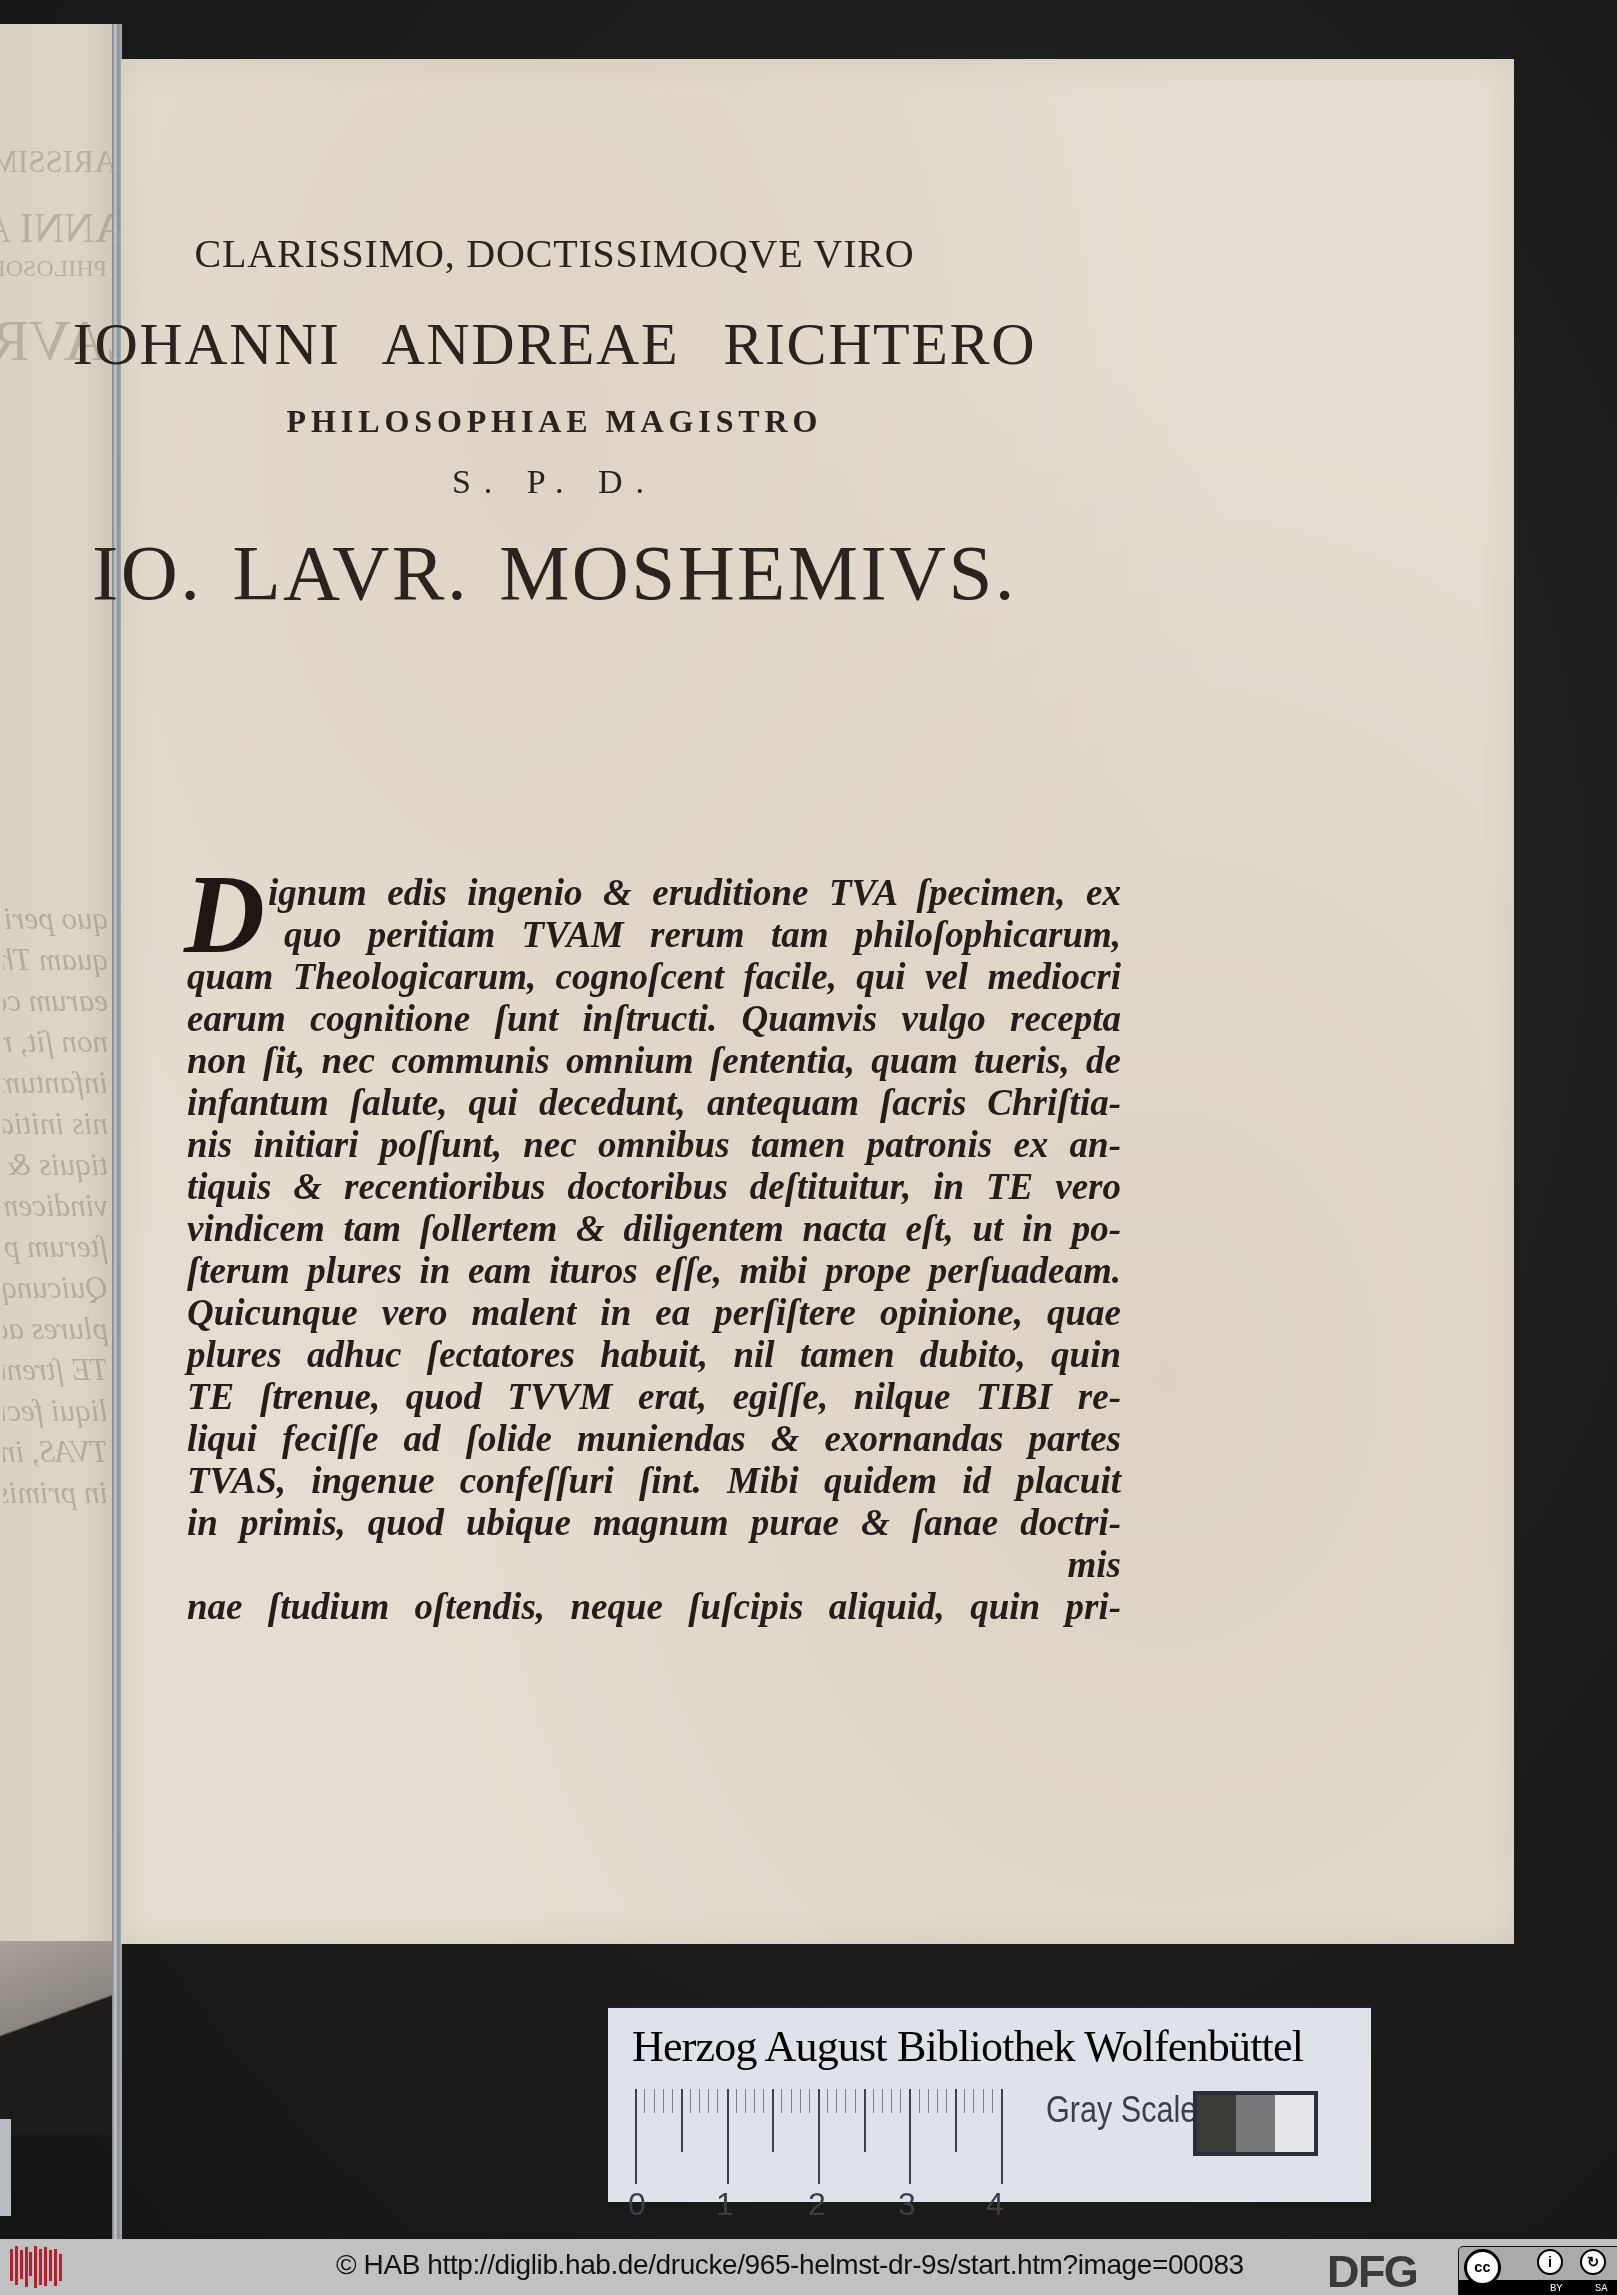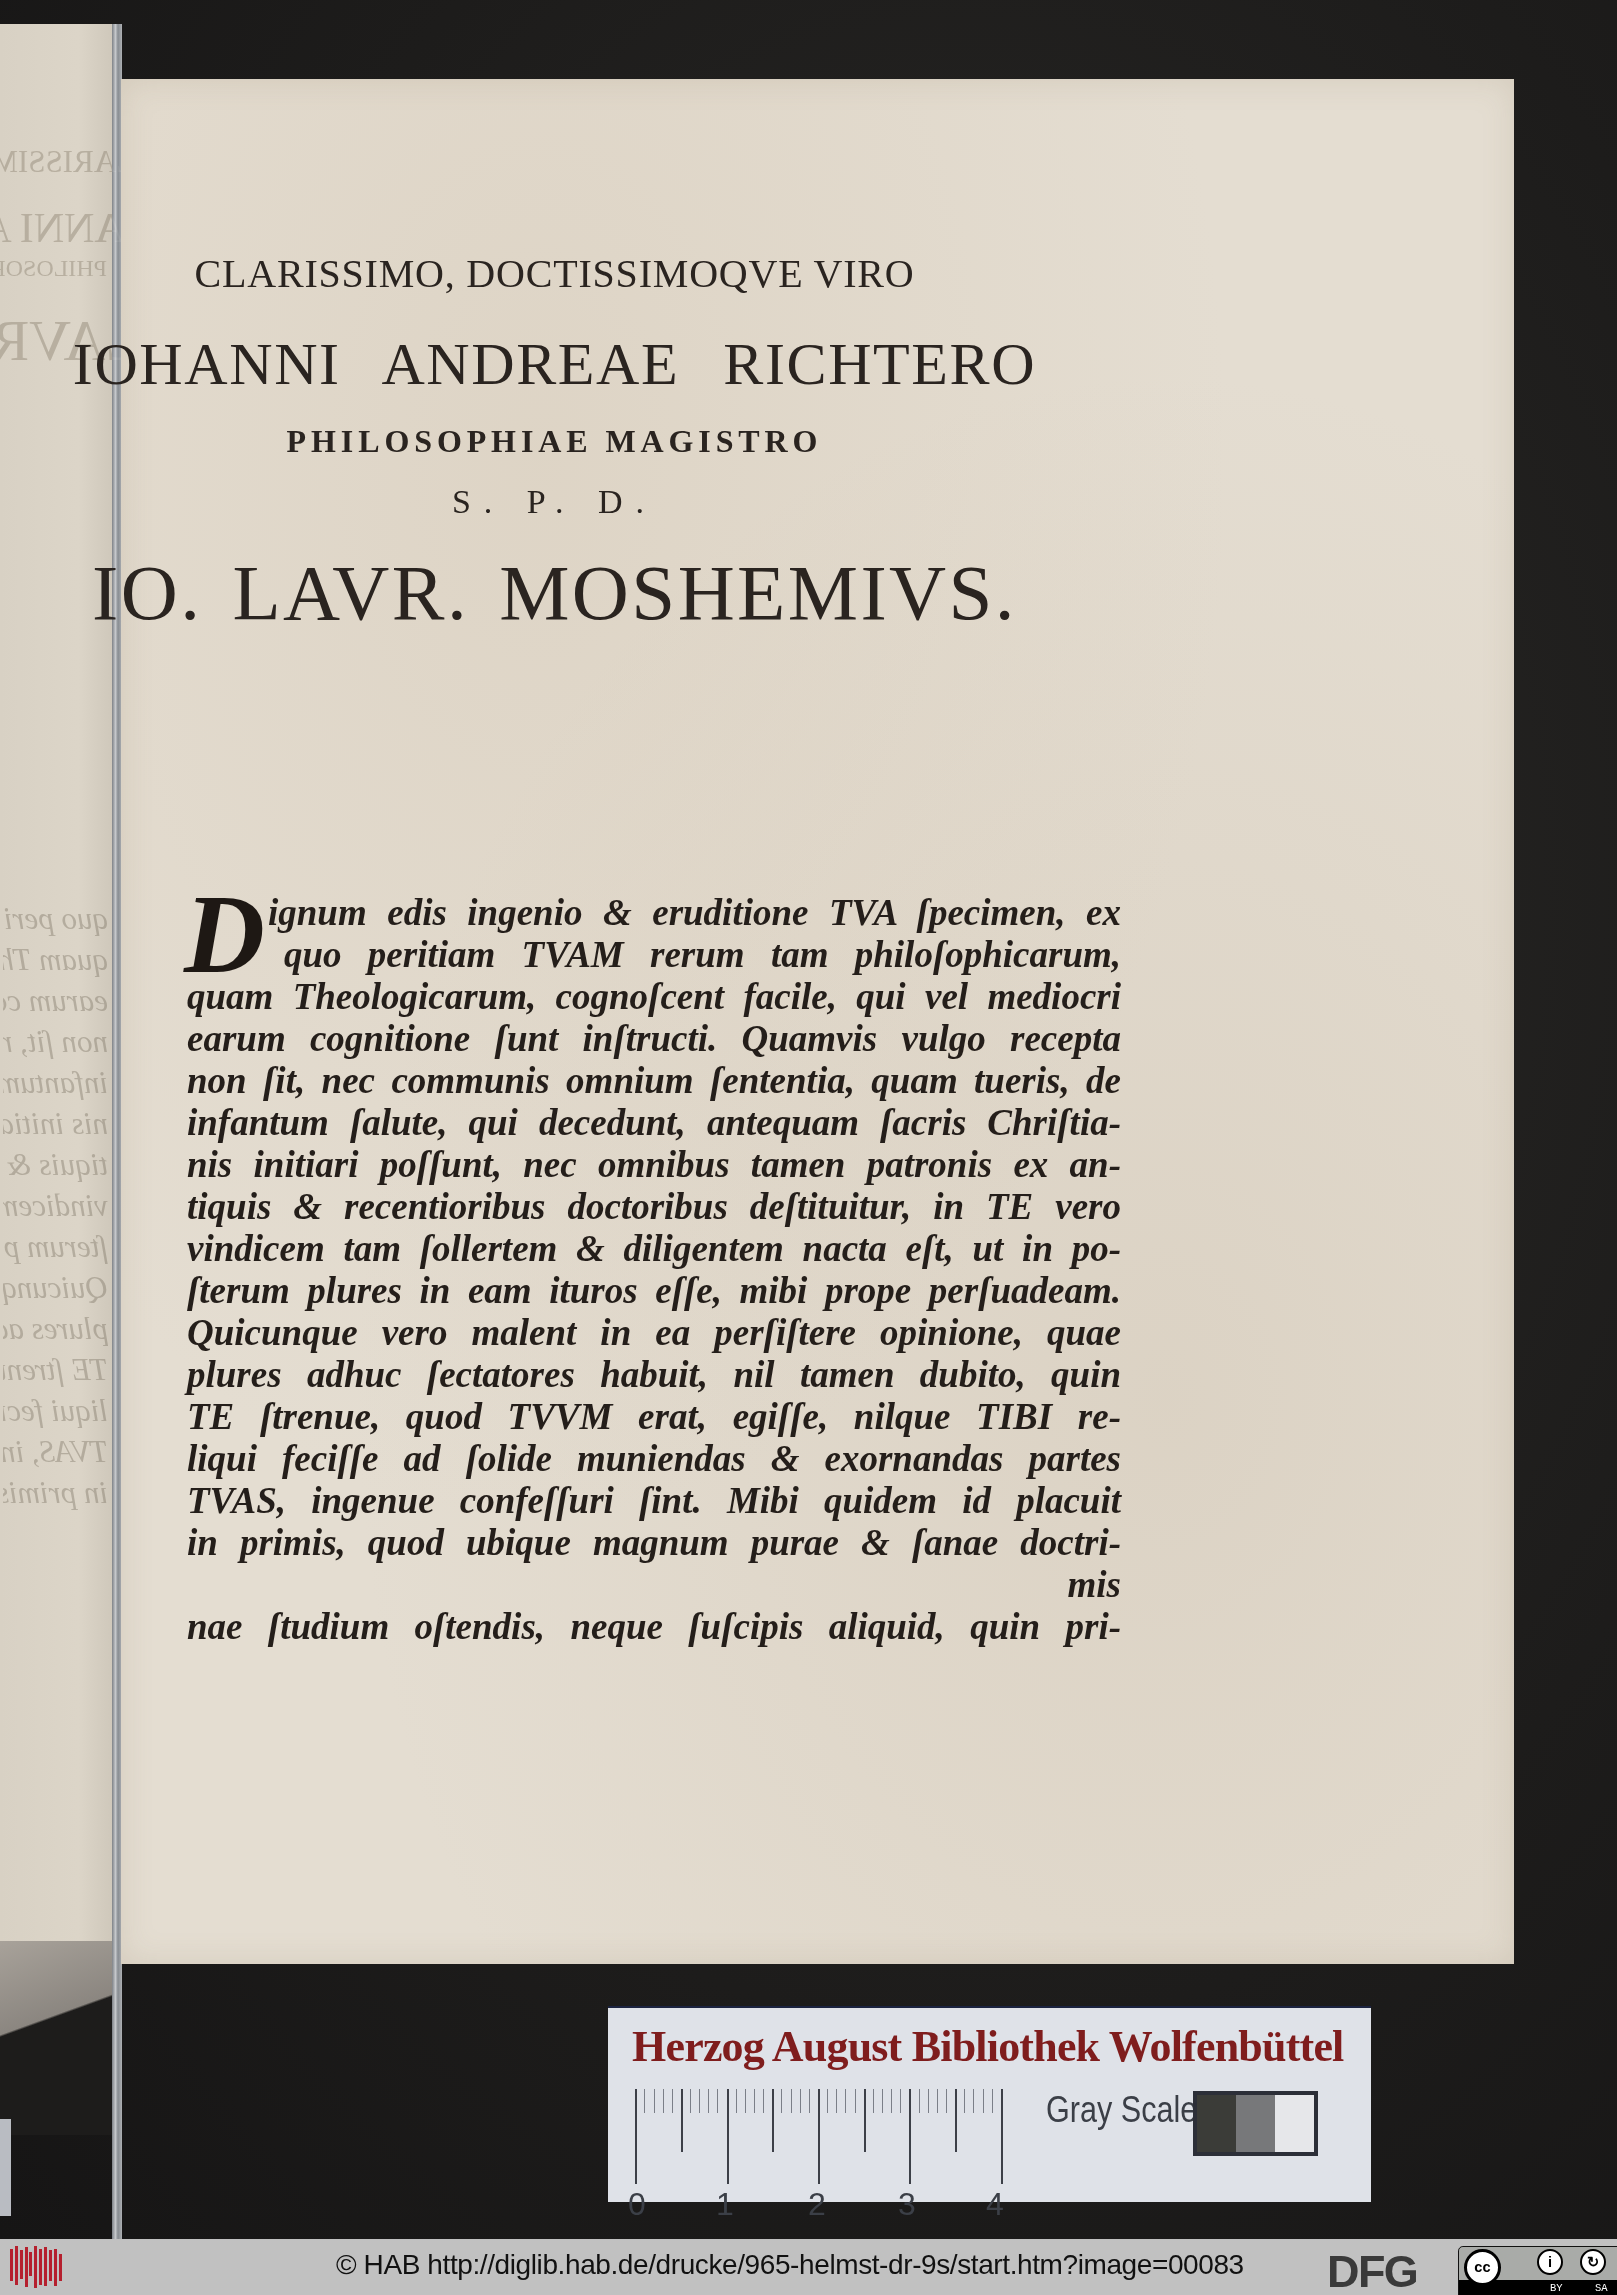--- a/index.html
+++ b/index.html
@@ -36,21 +36,21 @@
     white-space:nowrap; font-family:"Liberation Serif", serif;
   }
   .bleed-lines {
     position:absolute; left:3.2px; top:898px; width:105px;
     transform:scaleX(-1); opacity:.35; color:#6d6454;
     font-family:"Liberation Serif", serif; font-style:italic; font-size:31px;
     line-height:41px; overflow:hidden; white-space:nowrap;
   }
   
   .page {
-    position:absolute; left:121px; top:79px; width:1393px; height:1885px;
+    position:absolute; left:121px; top:59px; width:1393px; height:1885px;
     background:
       radial-gradient(ellipse at 30% 20%, rgba(210,196,176,.35) 0%, rgba(0,0,0,0) 50%),
       radial-gradient(ellipse at 75% 70%, rgba(200,186,166,.3) 0%, rgba(0,0,0,0) 55%),
       #e4ddd1;
     box-shadow: inset 0 0 32px rgba(140,120,95,.18);
   }
   .heading { position:absolute; left:0; width:100%; text-align:center; color:#2a2420; }
   .h1 { top:171px; font-size:40px; letter-spacing:0.8px; left:-263px; }
   .h2 { top:251px; font-size:60px; letter-spacing:1.6px; left:-263px; word-spacing:27.5px; }
   .h3 { top:344px; font-size:32px; font-weight:bold; letter-spacing:4.9px; left:-263px; }
@@ -69,22 +69,22 @@
     position:absolute; left:63px; top:811px; font-size:112px; line-height:89px;
     font-style:italic; font-weight:bold; color:#1e1814;
   }
 
   
   .card {
     position:absolute; left:608px; top:2006px; width:763px; height:194px;
     background:#dfe2e8; border-top:2.4px solid #1b2340;
   }
   .card-title {
-    position:absolute; left:24px; top:13px; font-size:44px; font-weight:bold;
-    color:#7f1d1d; letter-spacing:-0.8px; font-family:"Liberation Serif", serif; white-space:nowrap;
+    position:absolute; left:24px; top:13px; font-size:44px; font-weight:normal;
+    color:#000000; letter-spacing:-0.8px; font-family:"Liberation Serif", serif; white-space:nowrap;
   }
   .ruler { position:absolute; left:24px; top:81px; width:202px; height:97px; }
   .tick { position:absolute; top:0; width:1.6px; background:#3d4048; }
   .ruler-num { position:absolute; top:97px; font-family:"Liberation Sans", sans-serif; font-size:32px; color:#3b3f47; transform:translateX(-50%); }
   .gray-label { position:absolute; left:438px; top:81px; font-family:"Liberation Sans", sans-serif; font-size:36px; color:#3b3f47; transform:scaleX(.85); transform-origin:left; }
   .gray-strip {
     position:absolute; left:585px; top:83px; width:117px; height:57px;
     border:4px solid #2c2f38; display:flex;
   }
   .gray-strip span { flex:1; }

